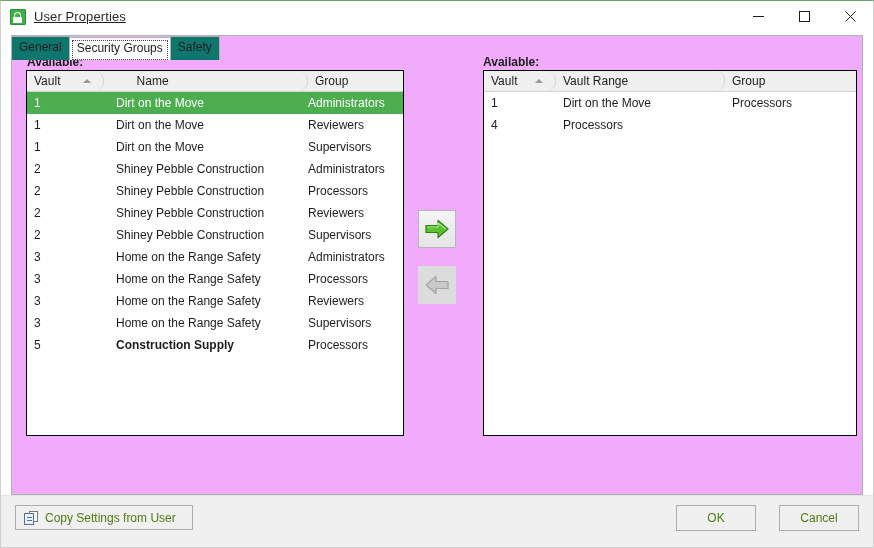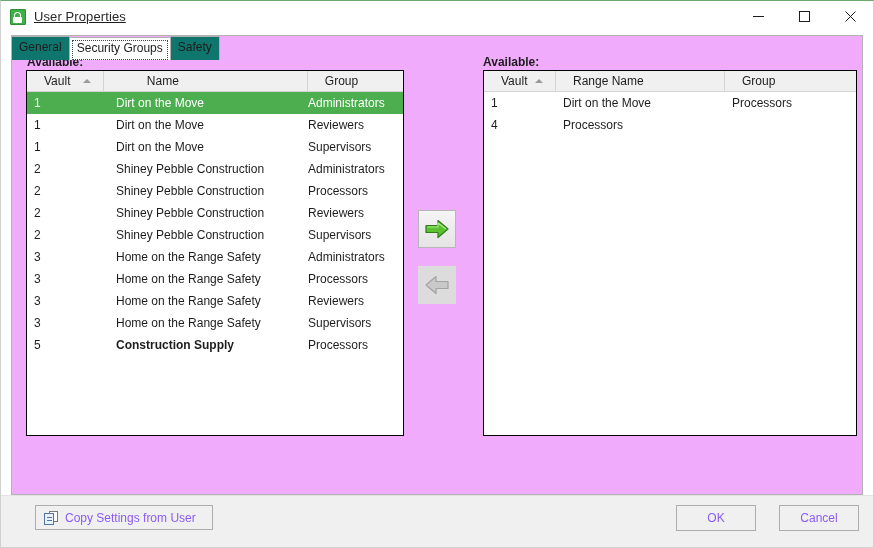--- a/index.html
+++ b/index.html
@@ -168,27 +168,28 @@
     background: #f0f0f0;
     border-bottom: 1px solid #d4d4d4;
     box-sizing: border-box;
   }
   .lb-th {
     position: relative;
     height: 20px;
     line-height: 20px;
     font-size: 12px;
     color: #1d1d1d;
-    padding-left: 17px;
+    padding-left: 7px;
     box-sizing: border-box;
     border-right: 1px solid #d4d4d4;
     background: #f0f0f0;
     cursor: default;
     overflow: hidden;
     white-space: nowrap;
+    border-radius: 9px;
   }
   .lb-th:last-child { border-right: none; }
   .sortarrow {
     position: absolute;
     right: 12px;
     top: 8px;
     width: 0; height: 0;
     border-left: 4px solid transparent;
     border-right: 4px solid transparent;
     border-bottom: 4px solid #9a9a9a;
@@ -241,28 +242,27 @@
     height: 51px;
     background: #f0f0f0;
     border-top: 1px solid #e3e3e3;
   }
   .btn {
     position: absolute;
     box-sizing: border-box;
     background: #f0f0f0;
     border: 1px solid #adadad;
     font-size: 12px;
-    color: #8b5cf6;
+    color: #4d7c0f;
     font-family: "Liberation Sans", sans-serif;
     cursor: default;
     display: flex;
     align-items: center;
     justify-content: center;
     padding: 0;
-    margin-left: 20px;
   }
   .btn-copy {
     left: 14px;
     top: 9px;
     width: 178px;
     height: 25px;
     justify-content: flex-start;
     padding-left: 8px;
   }
   .copy-icon {
@@ -449,21 +449,21 @@
 
     <span class="panel-label" style="left:471px; top:19px;">Available:</span>
 
     <div class="listbox" id="assigned-list" style="left:471px; top:34px; width:374px; height:366px;">
       <div class="lb-header">
         <div class="lb-th" style="width:72px;">
           <span>Vault</span>
           <span class="sortarrow"></span>
         </div>
         <div class="lb-th" style="width:169px;">
-          <span>Range Name</span>
+          <span>Vault Range</span>
         </div>
         <div class="lb-th" style="width:131px;">
           <span>Group</span>
         </div>
       </div>
       <div class="lb-body">
           <div class="lb-row">
             <div class="lb-td" style="width: 72px;">1</div>
             <div class="lb-td" style="width: 169px;">Dirt on the Move</div>
             <div class="lb-td" style="width: 131px;">Processors</div>

